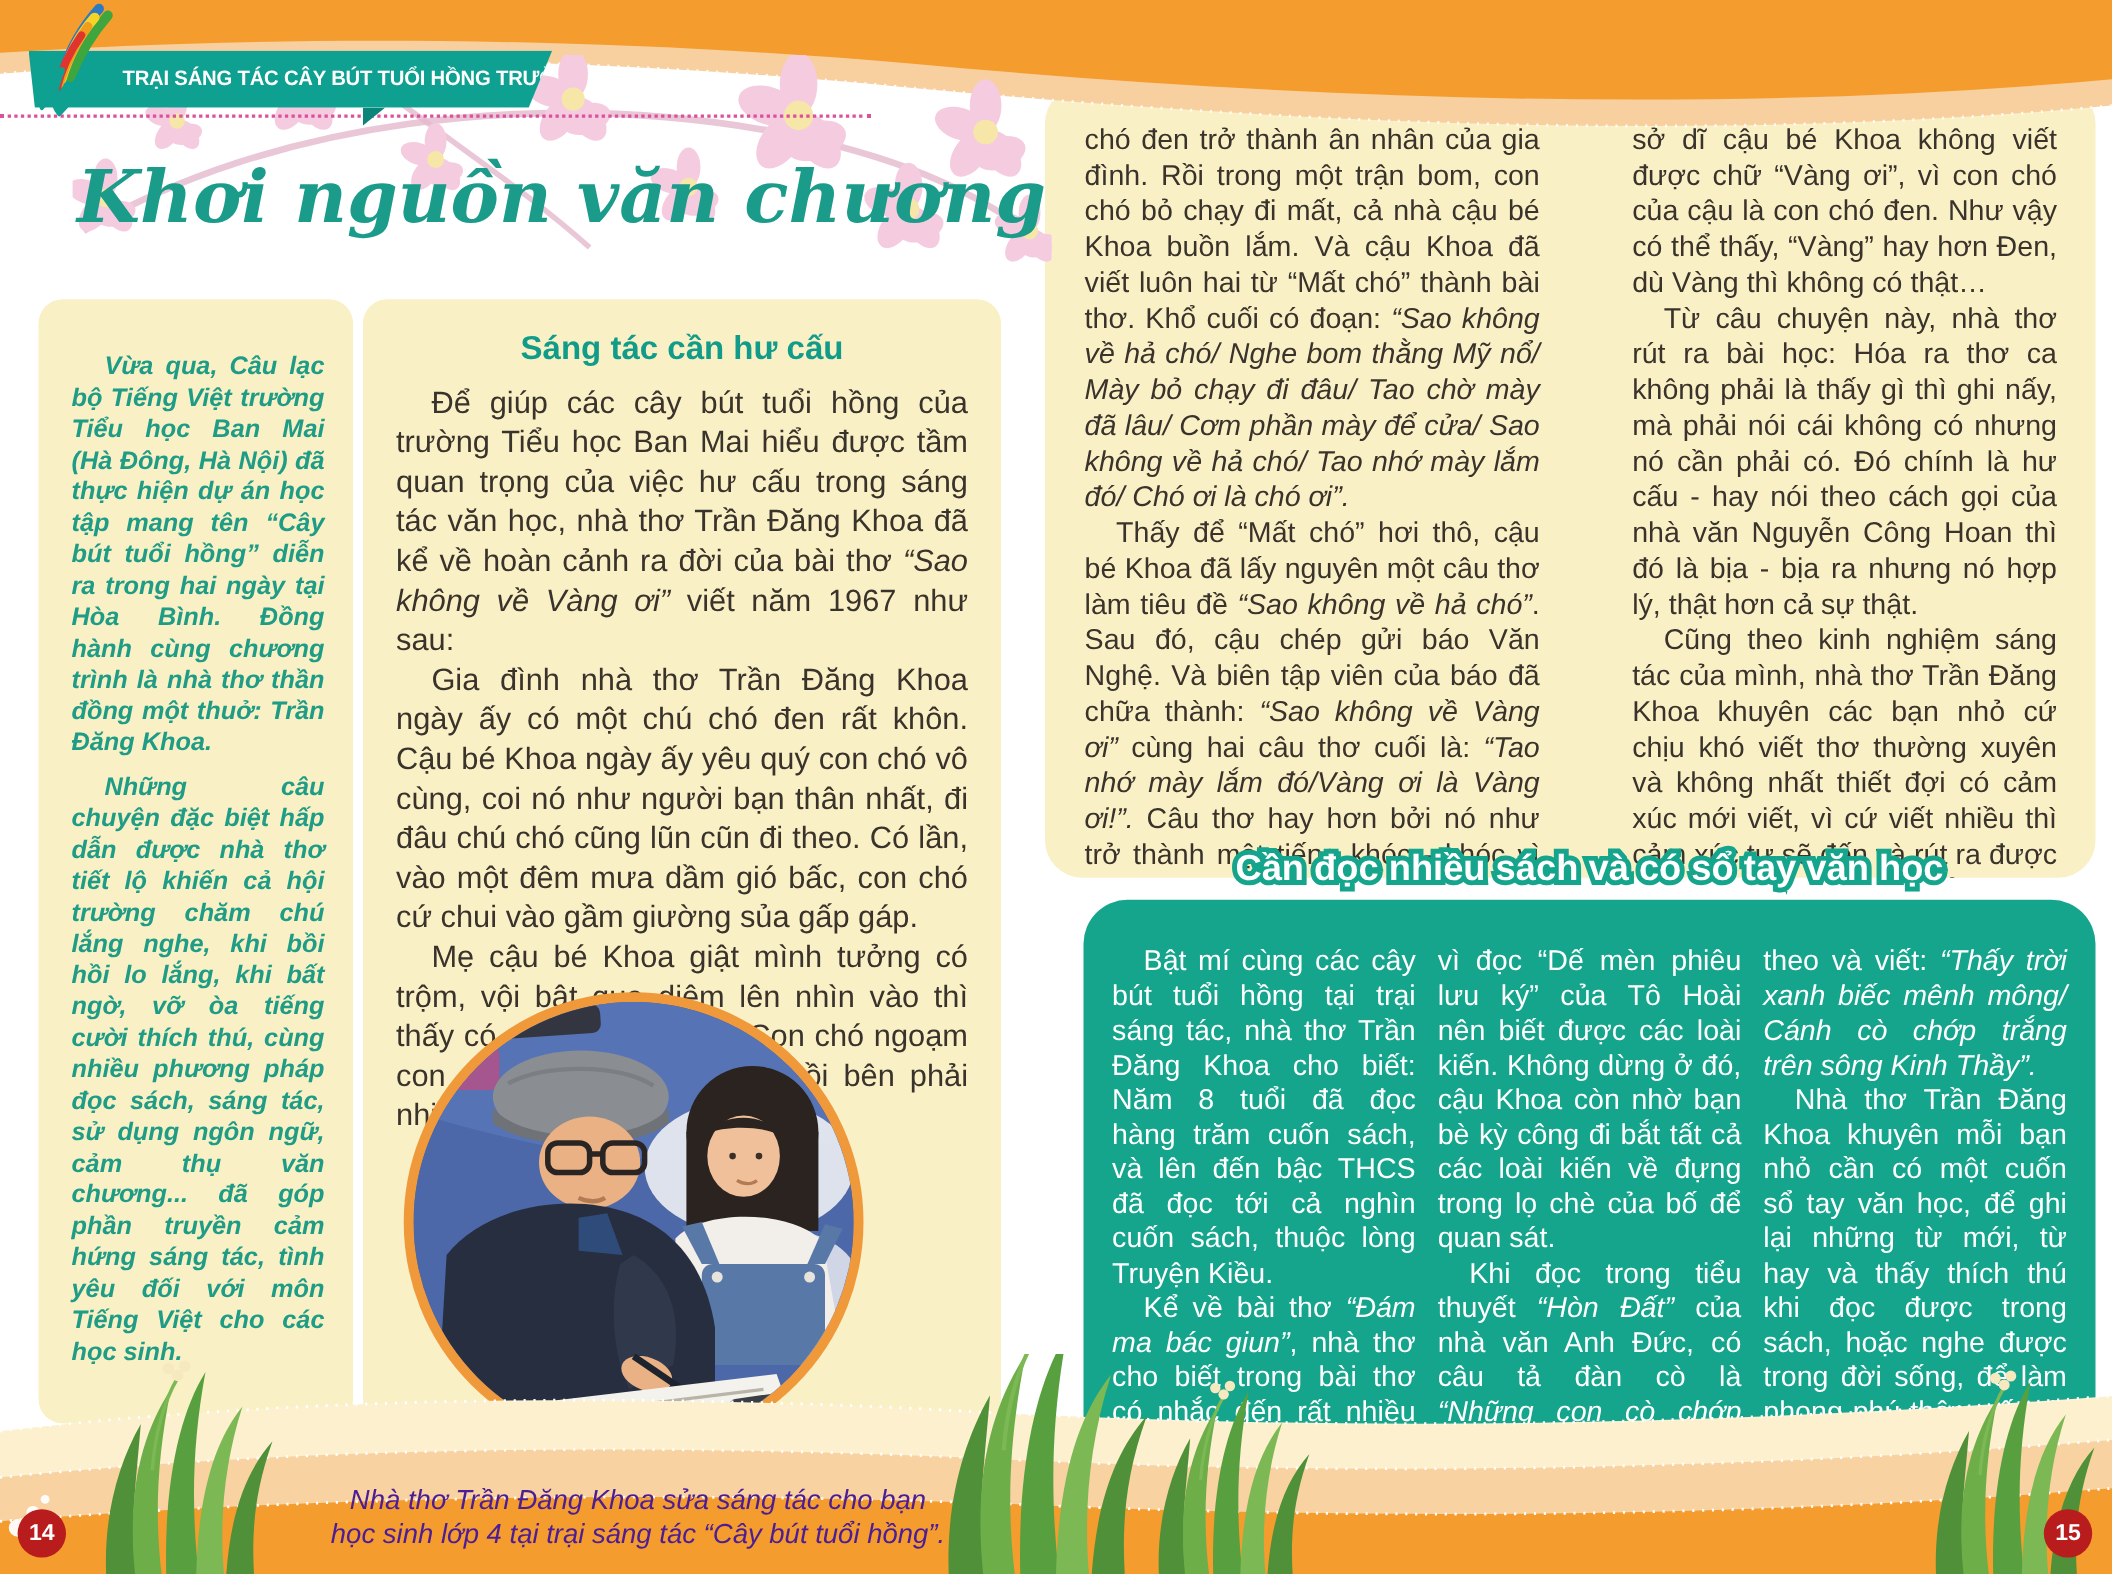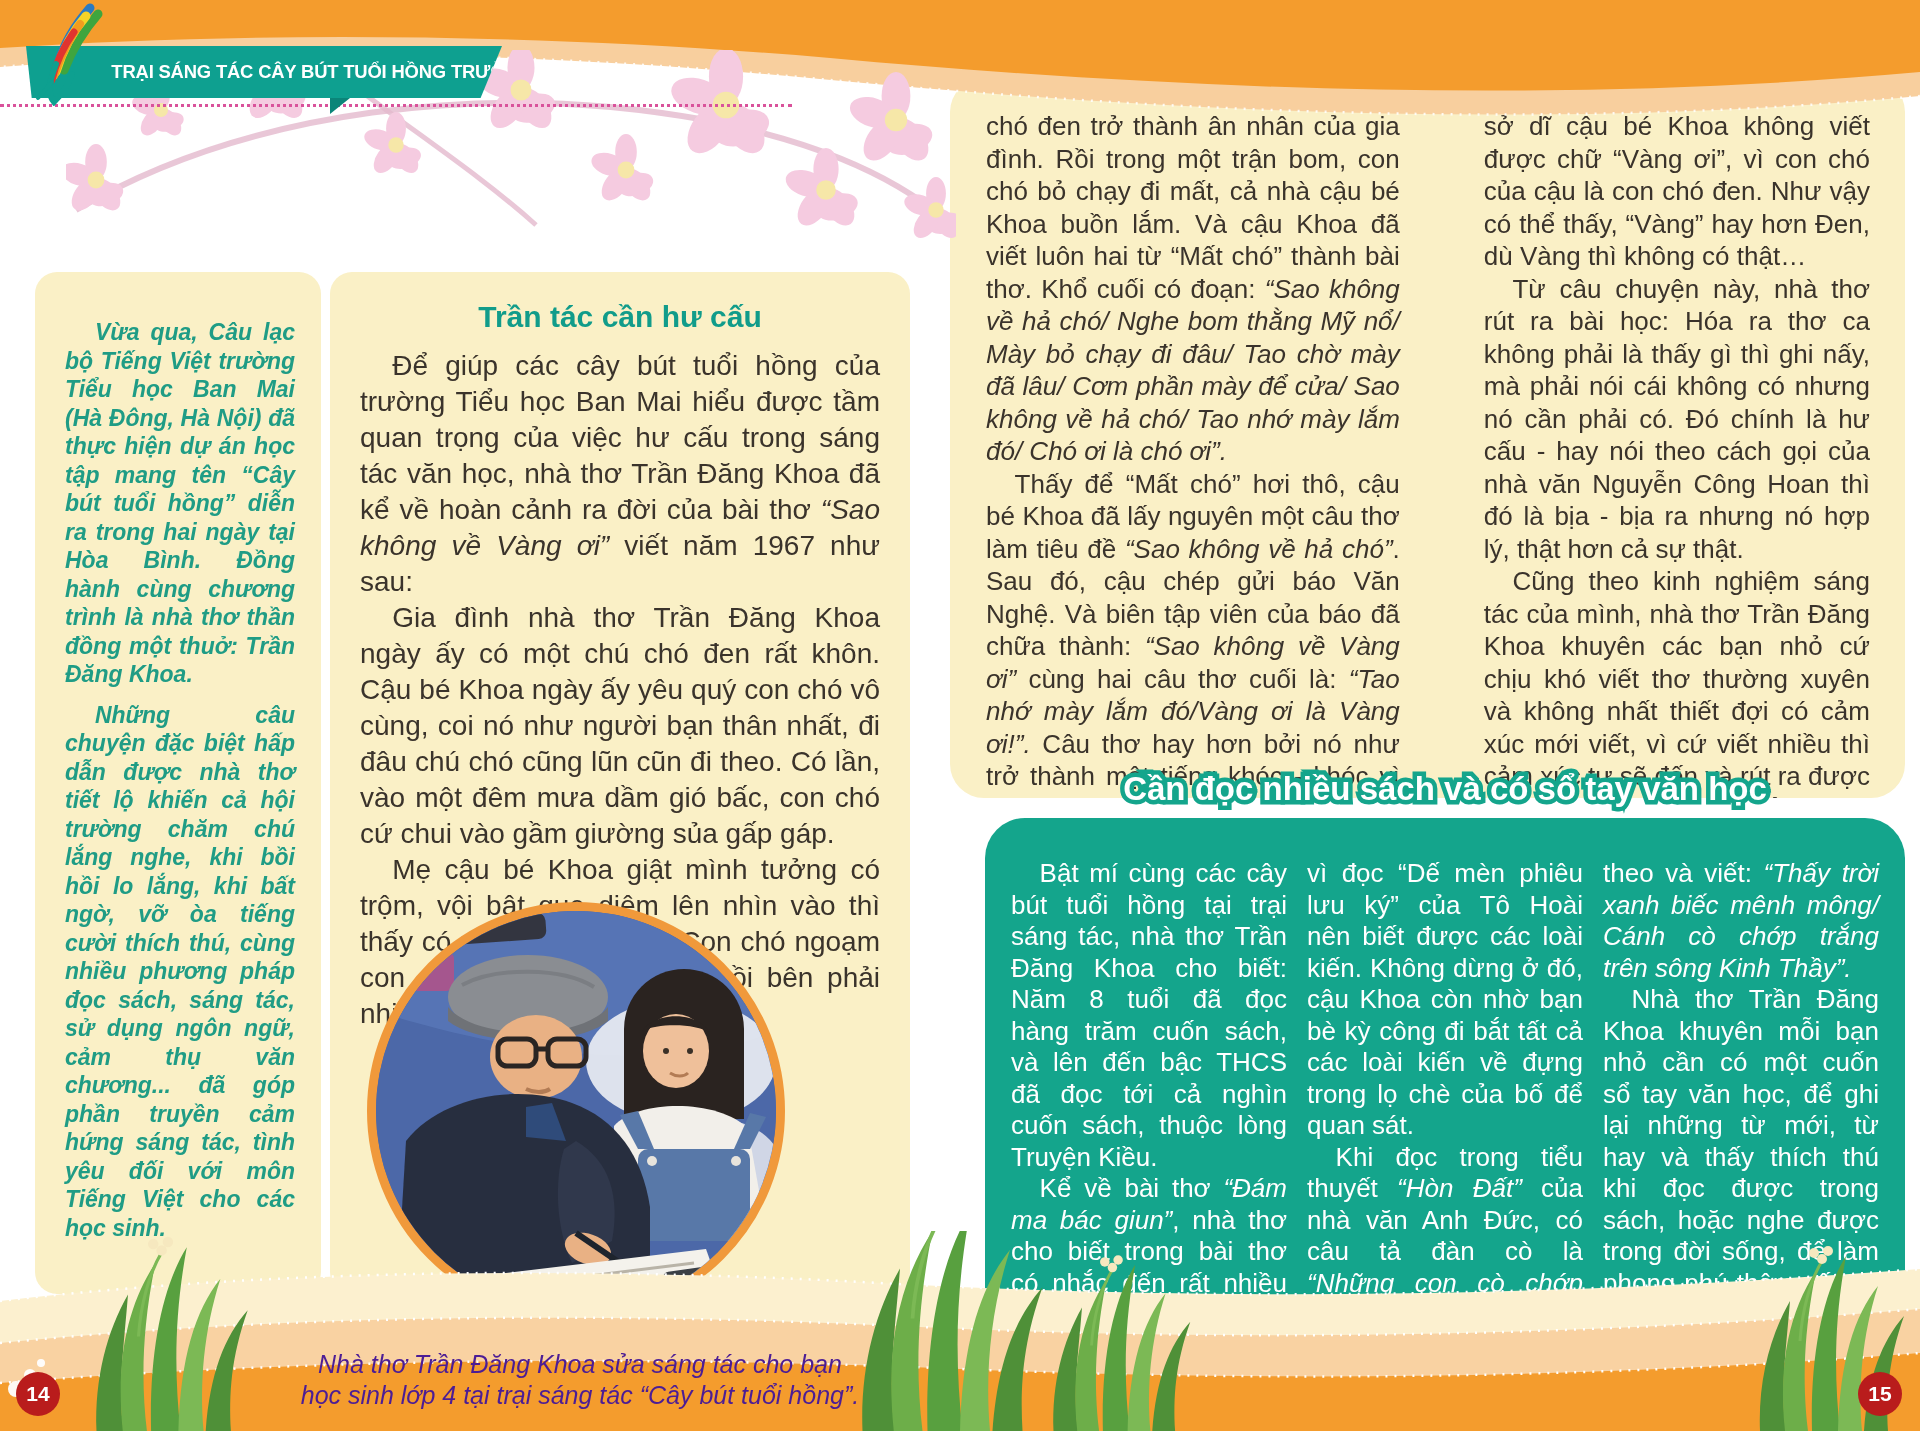--- a/index.html
+++ b/index.html
@@ -66,21 +66,21 @@
 <body>
 
 <div id="spread">
 
   <aside class="panel sidebar">
     <p><span>Vừa qua, Câu lạc bộ Tiếng Việt trường Tiểu học Ban Mai (Hà Đông, Hà Nội) đã thực hiện dự án học tập mang tên “Cây bút tuổi hồng” diễn ra trong hai ngày tại Hòa Bình. Đồng hành cùng chương trình là nhà thơ thần đồng một thuở: Trần Đăng Khoa.</span></p>
     <p><span>Những câu chuyện đặc biệt hấp dẫn được nhà thơ tiết lộ khiến cả hội trường chăm chú lắng nghe, khi bồi hồi lo lắng, khi bất ngờ, vỡ òa tiếng cười thích thú, cùng nhiều phương pháp đọc sách, sáng tác, sử dụng ngôn ngữ, cảm thụ văn chương... đã góp phần truyền cảm hứng sáng tác, tình yêu đối với môn Tiếng Việt cho các học sinh.</span></p>
   </aside>
 
   <section class="panel midcol">
-    <h2 class="mid-heading">Trần tác cần hư cấu</h2>
+    <h2 class="mid-heading">Sáng tác cần hư cấu</h2>
     <p class="ind"><span>Để giúp các cây bút tuổi hồng của trường Tiểu học Ban Mai hiểu được tầm quan trọng của việc hư cấu trong sáng tác văn học, nhà thơ Trần Đăng Khoa đã kể về hoàn cảnh ra đời của bài thơ </span><em>“Sao không về Vàng ơi”</em><span> viết năm 1967 như sau:</span></p>
     <p class="ind"><span>Gia đình nhà thơ Trần Đăng Khoa ngày ấy có một chú chó đen rất khôn. Cậu bé Khoa ngày ấy yêu quý con chó vô cùng, coi nó như người bạn thân nhất, đi đâu chú chó cũng lũn cũn đi theo. Có lần, vào một đêm mưa dầm gió bấc, con chó cứ chui vào gầm giường sủa gấp gáp.</span></p>
     <p class="ind"><span>Mẹ cậu bé Khoa giật mình tưởng có trộm, vội bật que diêm lên nhìn vào thì thấy có một con rắn độc. Con chó ngoạm con rắn quật qua bên trái, rồi bên phải nhiều lần. Từ đó, con</span></p>
   </section>
 
   <section class="panel rightbox">
     <div class="rcol rcol1">
       <p><span>chó đen trở thành ân nhân của gia đình. Rồi trong một trận bom, con chó bỏ chạy đi mất, cả nhà cậu bé Khoa buồn lắm. Và cậu Khoa đã viết luôn hai từ “Mất chó” thành bài thơ. Khổ cuối có đoạn: </span><em>“Sao không về hả chó/ Nghe bom thằng Mỹ nổ/ Mày bỏ chạy đi đâu/ Tao chờ mày đã lâu/ Cơm phần mày để cửa/ Sao không về hả chó/ Tao nhớ mày lắm đó/ Chó ơi là chó ơi”.</em></p>
       <p class="ind"><span>Thấy để “Mất chó” hơi thô, cậu bé Khoa đã lấy nguyên một câu thơ làm tiêu đề </span><em>“Sao không về hả chó”</em><span>. Sau đó, cậu chép gửi báo Văn Nghệ. Và biên tập viên của báo đã chữa thành: </span><em>“Sao không về Vàng ơi”</em><span> cùng hai câu thơ cuối là: </span><em>“Tao nhớ mày lắm đó/Vàng ơi là Vàng ơi!”.</em><span> Câu thơ hay hơn bởi nó như trở thành một tiếng khóc - khóc vì nhớ bạn. Và</span></p>
     </div>
@@ -137,20 +137,21 @@
     <use href="#fl" transform="translate(210,35) scale(1.3)"></use>
     <use href="#fl" transform="translate(330,95) scale(1.1)"></use>
     <use href="#fl" transform="translate(455,40) scale(1.5)"></use>
     <use href="#fl" transform="translate(560,120) scale(1.2)"></use>
     <use href="#fl" transform="translate(660,55) scale(1.9)"></use>
     <use href="#fl" transform="translate(760,140) scale(1.4)"></use>
     <use href="#fl" transform="translate(830,70) scale(1.6)"></use>
     <use href="#fl" transform="translate(870,160) scale(1.1)"></use>
     <use href="#fl" transform="translate(30,130) scale(1.2)"></use>
   </svg>
+  <h1 class="main-title">Khơi nguồn văn chương</h1>
 
   <div class="banner">
     <span class="banner-label">TRẠI SÁNG TÁC CÂY BÚT TUỔI HỒNG TRƯỜNG TIỂU HỌC BAN MAI</span>
   </div>
   <div class="banner-tail"></div>
   <div class="dotline"></div>
   <svg class="feather" width="84" height="104" viewBox="0 0 84 104">
     <g stroke-linecap="round" fill="none">
       <path d="M62,6 C48,22 36,42 30,62" stroke="#2B7AC2" stroke-width="9"></path>
       <path d="M70,12 C56,28 44,48 36,68" stroke="#3FA53E" stroke-width="9"></path>

